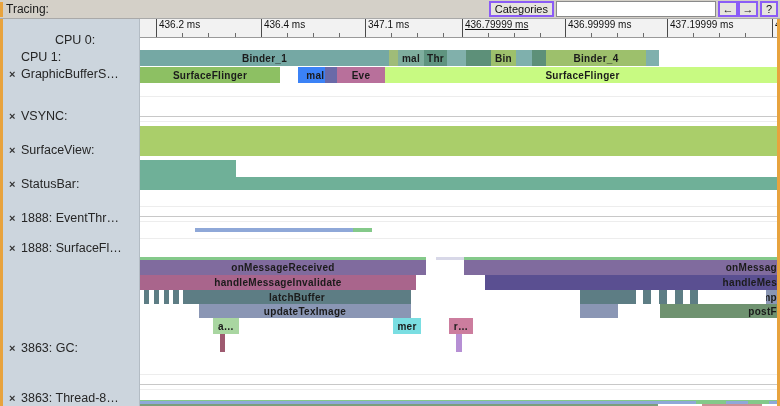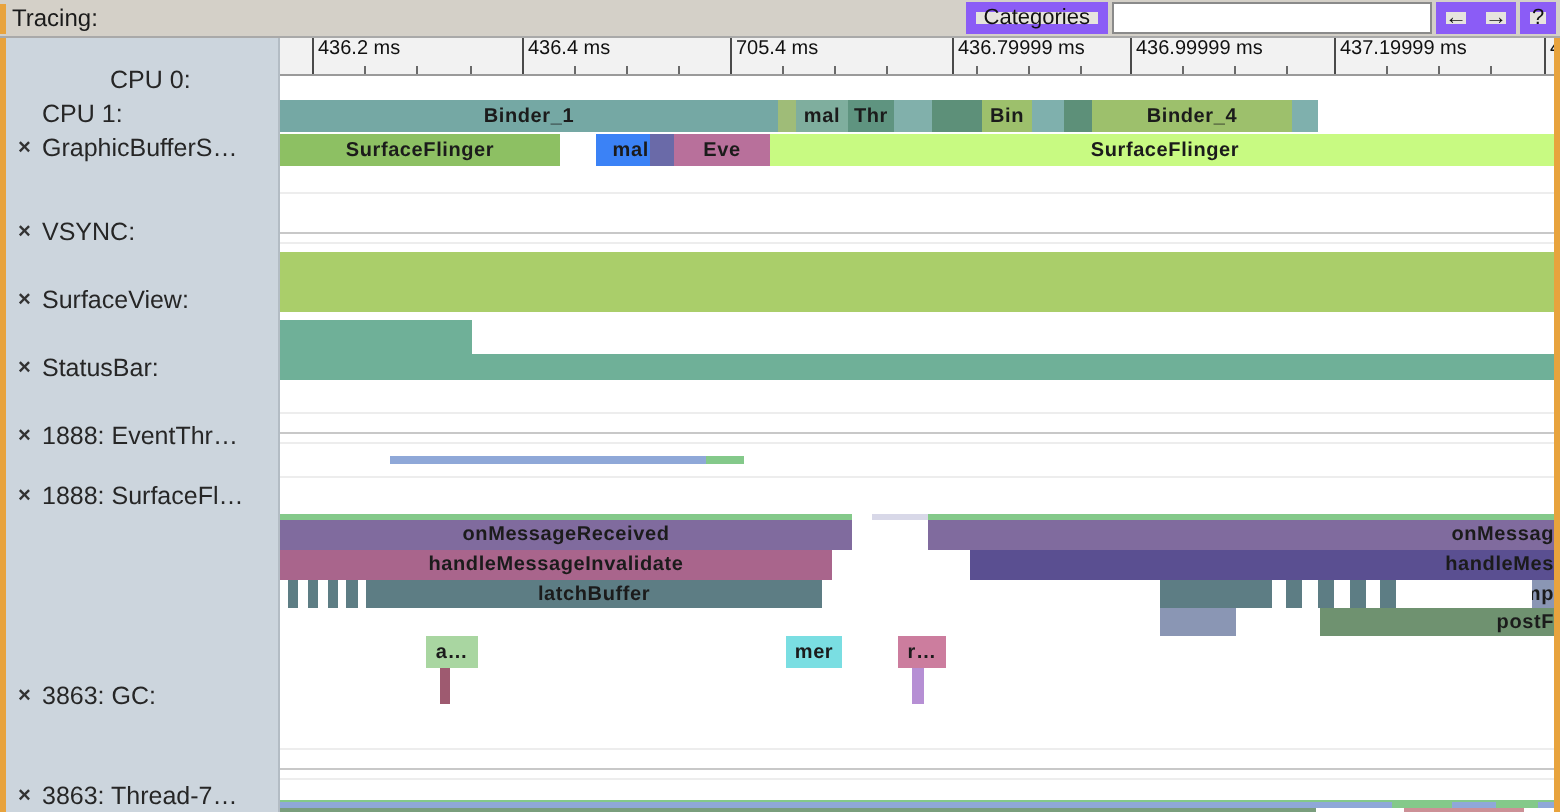--- a/index.html
+++ b/index.html
@@ -28,21 +28,21 @@
   #app-title {
     font-size: 12px; color: #1a1a1a; line-height: 19px;
     white-space: nowrap;
   }
   #toolbar-right {
     flex: 1; height: 19px; display: flex; align-items: center;
     justify-content: flex-end; padding-right: 2px; gap: 0px;
   }
   .tb-btn {
     height: 16px; background: #e6e4de;
-    border: 5px solid #8b5cf6;
+    border: 2px solid #8b5cf6;
     font-size: 11px; color: #111;
     display: flex; align-items: center; justify-content: center;
     padding: 0 4px; cursor: pointer;
     line-height: 14px;
   }
   #categories-btn { margin-right: 2px; }
   #search-box {
     width: 160px; height: 16px;
     background: #ffffff; border: 1px solid #8a8a8a;
     font-size: 11px; color: #222; padding: 0 3px;
@@ -161,22 +161,22 @@
       <div class="rtick-minor" style="left: 374px;"></div>
       <div class="rtick-minor" style="left: 400px;"></div>
       <div class="rtick-minor" style="left: 451px;"></div>
       <div class="rtick-minor" style="left: 477px;"></div>
       <div class="rtick-minor" style="left: 503px;"></div>
       <div class="rtick-minor" style="left: 553px;"></div>
       <div class="rtick-minor" style="left: 579px;"></div>
       <div class="rtick-minor" style="left: 605px;"></div>
       <div class="rtick" style="left: 16px;">436.2 ms</div>
       <div class="rtick" style="left: 121px;">436.4 ms</div>
-      <div class="rtick" style="left: 225px;">705.4 ms</div>
-      <div class="rtick" style="left: 336px;">436.79999 ms</div>
+      <div class="rtick" style="left: 225px;">347.1 ms</div>
+      <div class="rtick" style="left: 322px; text-decoration: underline;">436.79999 ms</div>
       <div class="rtick" style="left: 425px;">436.99999 ms</div>
       <div class="rtick" style="left: 527px; text-align: center;">437.19999 ms</div>
       <div class="rtick" style="left: 632px;">4</div>
     </div>
 
   <div id="tracks">
       <div class="rowsep" style="top: 58px;"></div>
       <div class="rowsep-strong" style="top: 78px;"></div>
       <div class="rowsep" style="top: 83px;"></div>
       <div class="rowsep" style="top: 168px;"></div>
@@ -219,20 +219,21 @@
       <div class="slice" style="left: 14px; width: 5px; top: 252px; height: 14px; background: rgb(93, 125, 132);"></div>
       <div class="slice" style="left: 24px; width: 5px; top: 252px; height: 14px; background: rgb(93, 125, 132);"></div>
       <div class="slice" style="left: 33px; width: 6px; top: 252px; height: 14px; background: rgb(93, 125, 132);"></div>
       <div class="slice" style="left: 43px; width: 228px; top: 252px; height: 14px; background: rgb(93, 125, 132);">latchBuffer</div>
       <div class="slice" style="left: 440px; width: 56px; top: 252px; height: 14px; background: rgb(93, 125, 132);"></div>
       <div class="slice" style="left: 503px; width: 8px; top: 252px; height: 14px; background: rgb(93, 125, 132);"></div>
       <div class="slice" style="left: 519px; width: 8px; top: 252px; height: 14px; background: rgb(93, 125, 132);"></div>
       <div class="slice" style="left: 535px; width: 8px; top: 252px; height: 14px; background: rgb(93, 125, 132);"></div>
       <div class="slice" style="left: 550px; width: 8px; top: 252px; height: 14px; background: rgb(93, 125, 132);"></div>
       <div class="slice r" style="left: 626px; width: 14px; top: 252px; height: 14px; background: rgb(138, 150, 180);">doComp</div>
+      <div class="slice" style="left: 59px; width: 212px; top: 266px; height: 14px; background: rgb(138, 150, 180);">updateTexImage</div>
       <div class="slice" style="left: 440px; width: 38px; top: 266px; height: 14px; background: rgb(138, 150, 180);"></div>
       <div class="slice r" style="left: 520px; width: 120px; top: 266px; height: 14px; background: rgb(111, 146, 112);">postF</div>
       <div class="slice" style="left: 73px; width: 26px; top: 280px; height: 16px; background: rgb(169, 214, 161);">a…</div>
       <div class="slice" style="left: 253px; width: 28px; top: 280px; height: 16px; background: rgb(122, 222, 226);">mer</div>
       <div class="slice" style="left: 309px; width: 24px; top: 280px; height: 16px; background: rgb(204, 125, 158);">r…</div>
       <div class="slice" style="left: 80px; width: 5px; top: 296px; height: 18px; background: rgb(158, 90, 112);"></div>
       <div class="slice" style="left: 316px; width: 6px; top: 296px; height: 18px; background: rgb(182, 143, 212);"></div>
       <div class="slice" style="left: 0px; width: 702px; top: 362px; height: 4px; background: rgb(132, 201, 138);"></div>
       <div class="slice" style="left: 0px; width: 556px; top: 363px; height: 3px; background: rgb(143, 168, 216);"></div>
       <div class="slice" style="left: 568px; width: 18px; top: 363px; height: 3px; background: rgb(132, 201, 138);"></div>
@@ -275,18 +276,18 @@
       <div class="track-label" style="top: 220px; height: 17px;">
         <span class="close-x">×</span>
         <span class="lbl-text">1888: SurfaceFl…</span>
       </div>
       <div class="track-label" style="top: 320px; height: 17px;">
         <span class="close-x">×</span>
         <span class="lbl-text">3863: GC:</span>
       </div>
       <div class="track-label" style="top: 370px; height: 17px;">
         <span class="close-x">×</span>
-        <span class="lbl-text">3863: Thread-7…</span>
+        <span class="lbl-text">3863: Thread-8…</span>
       </div>
     </div>
 
 </div>
 <div id="right-edge"></div>
 
 </body></html>

